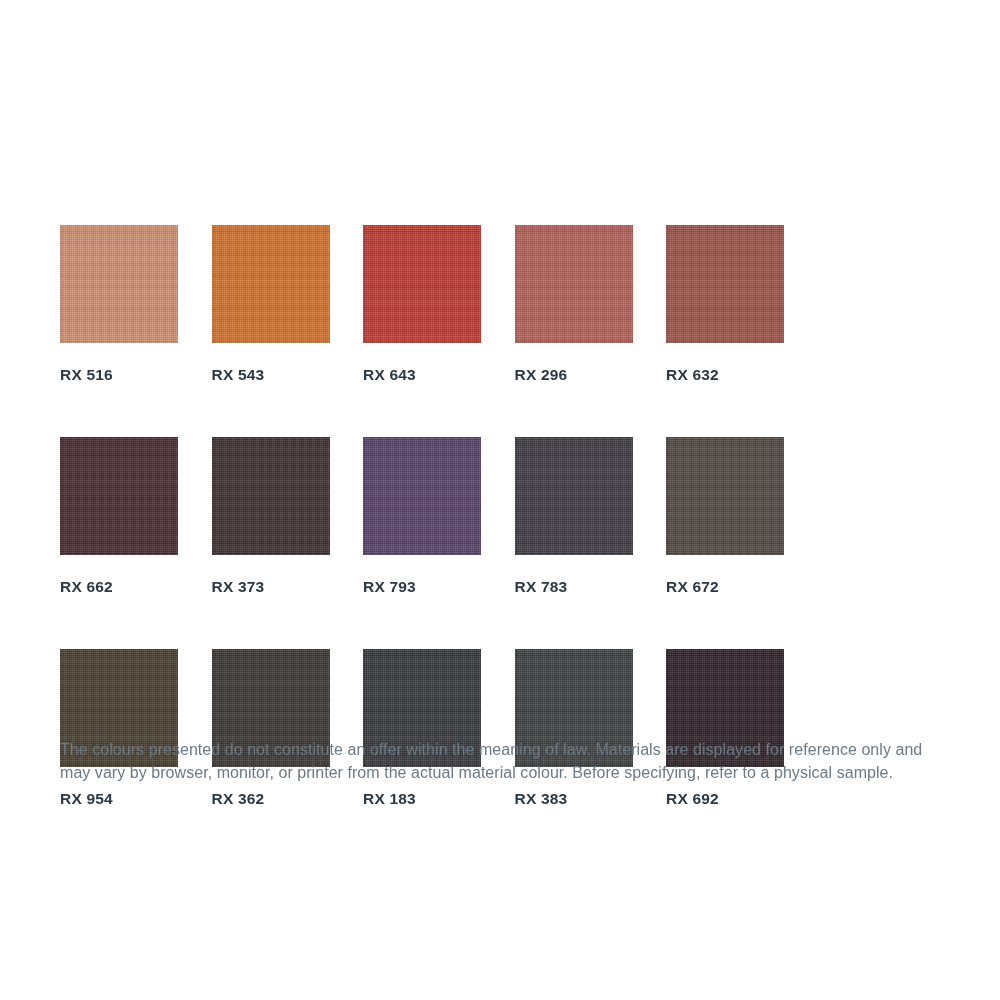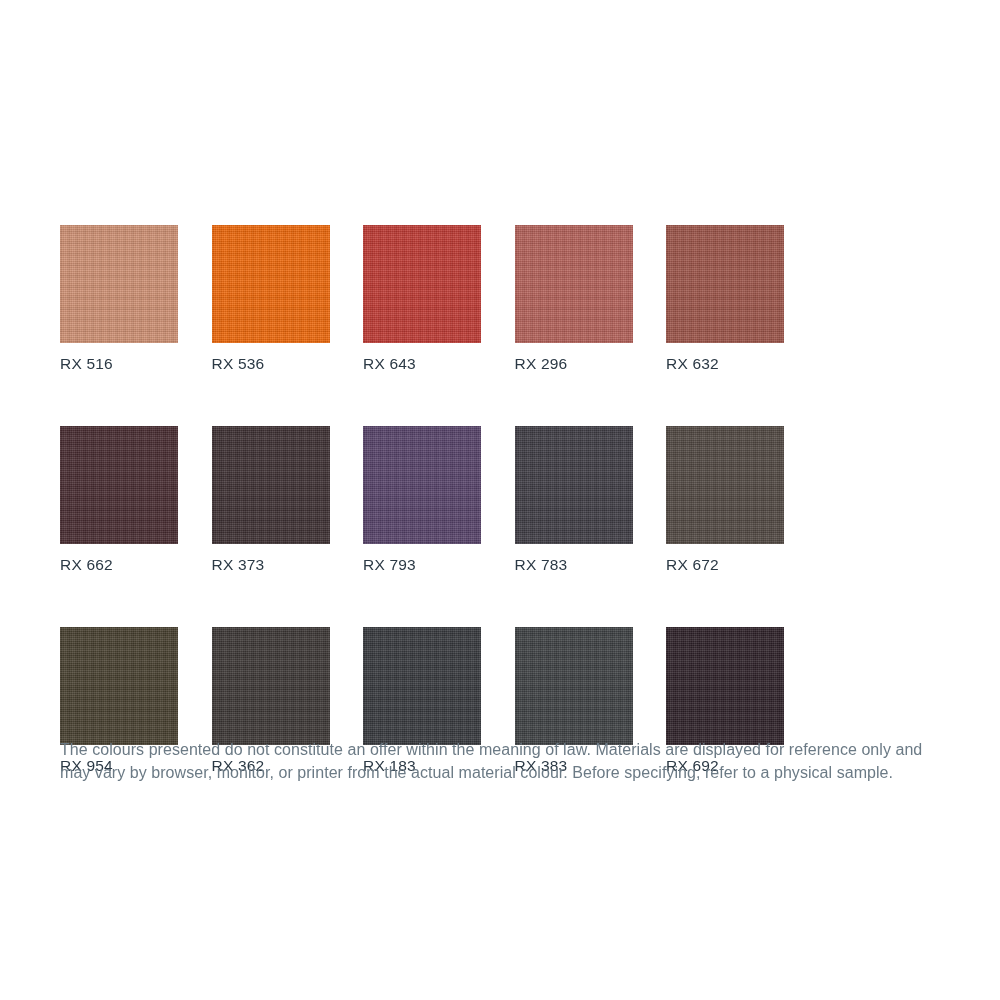--- a/index.html
+++ b/index.html
@@ -80,26 +80,27 @@
         rgba(0,0,0,0.0) 8px),
       repeating-linear-gradient(0deg,
         rgba(0,0,0,0.04) 0px,
         rgba(0,0,0,0.0) 4px,
         rgba(255,255,255,0.03) 7px,
         rgba(0,0,0,0.0) 11px);
     pointer-events: none;
   }
 
   .swatch-label {
-    margin-top: 11px;
+    margin-top: 22px;
     font-size: 15.5px;
     line-height: 19px;
     color: #2b3945;
     letter-spacing: 0.2px;
     white-space: nowrap;
+    font-weight: bold;
   }
 
   .disclaimer {
     position: absolute;
     left: 60px;
     top: 738px;
     width: 880px;
     font-size: 16px;
     line-height: 23px;
     color: #6b7a85;
@@ -111,22 +112,22 @@
 
 <div class="sheet">
 
   <div class="swatch-grid" id="swatch-grid">
       <div class="swatch-row">
         <div class="swatch-cell">
           <div class="swatch-chip" title="RX 516" style="background-color: rgb(208, 144, 114);"></div>
           <div class="swatch-label">RX 516</div>
         </div>
         <div class="swatch-cell">
-          <div class="swatch-chip" title="RX 536" style="background-color: rgb(239, 102, 7);"></div>
-          <div class="swatch-label">RX 536</div>
+          <div class="swatch-chip" title="RX 543" style="background-color: rgb(212, 113, 42);"></div>
+          <div class="swatch-label">RX 543</div>
         </div>
         <div class="swatch-cell">
           <div class="swatch-chip" title="RX 643" style="background-color: rgb(191, 56, 49);"></div>
           <div class="swatch-label">RX 643</div>
         </div>
         <div class="swatch-cell">
           <div class="swatch-chip" title="RX 653" style="background-color: rgb(180, 95, 87);"></div>
           <div class="swatch-label">RX 296</div>
         </div>
         <div class="swatch-cell">

